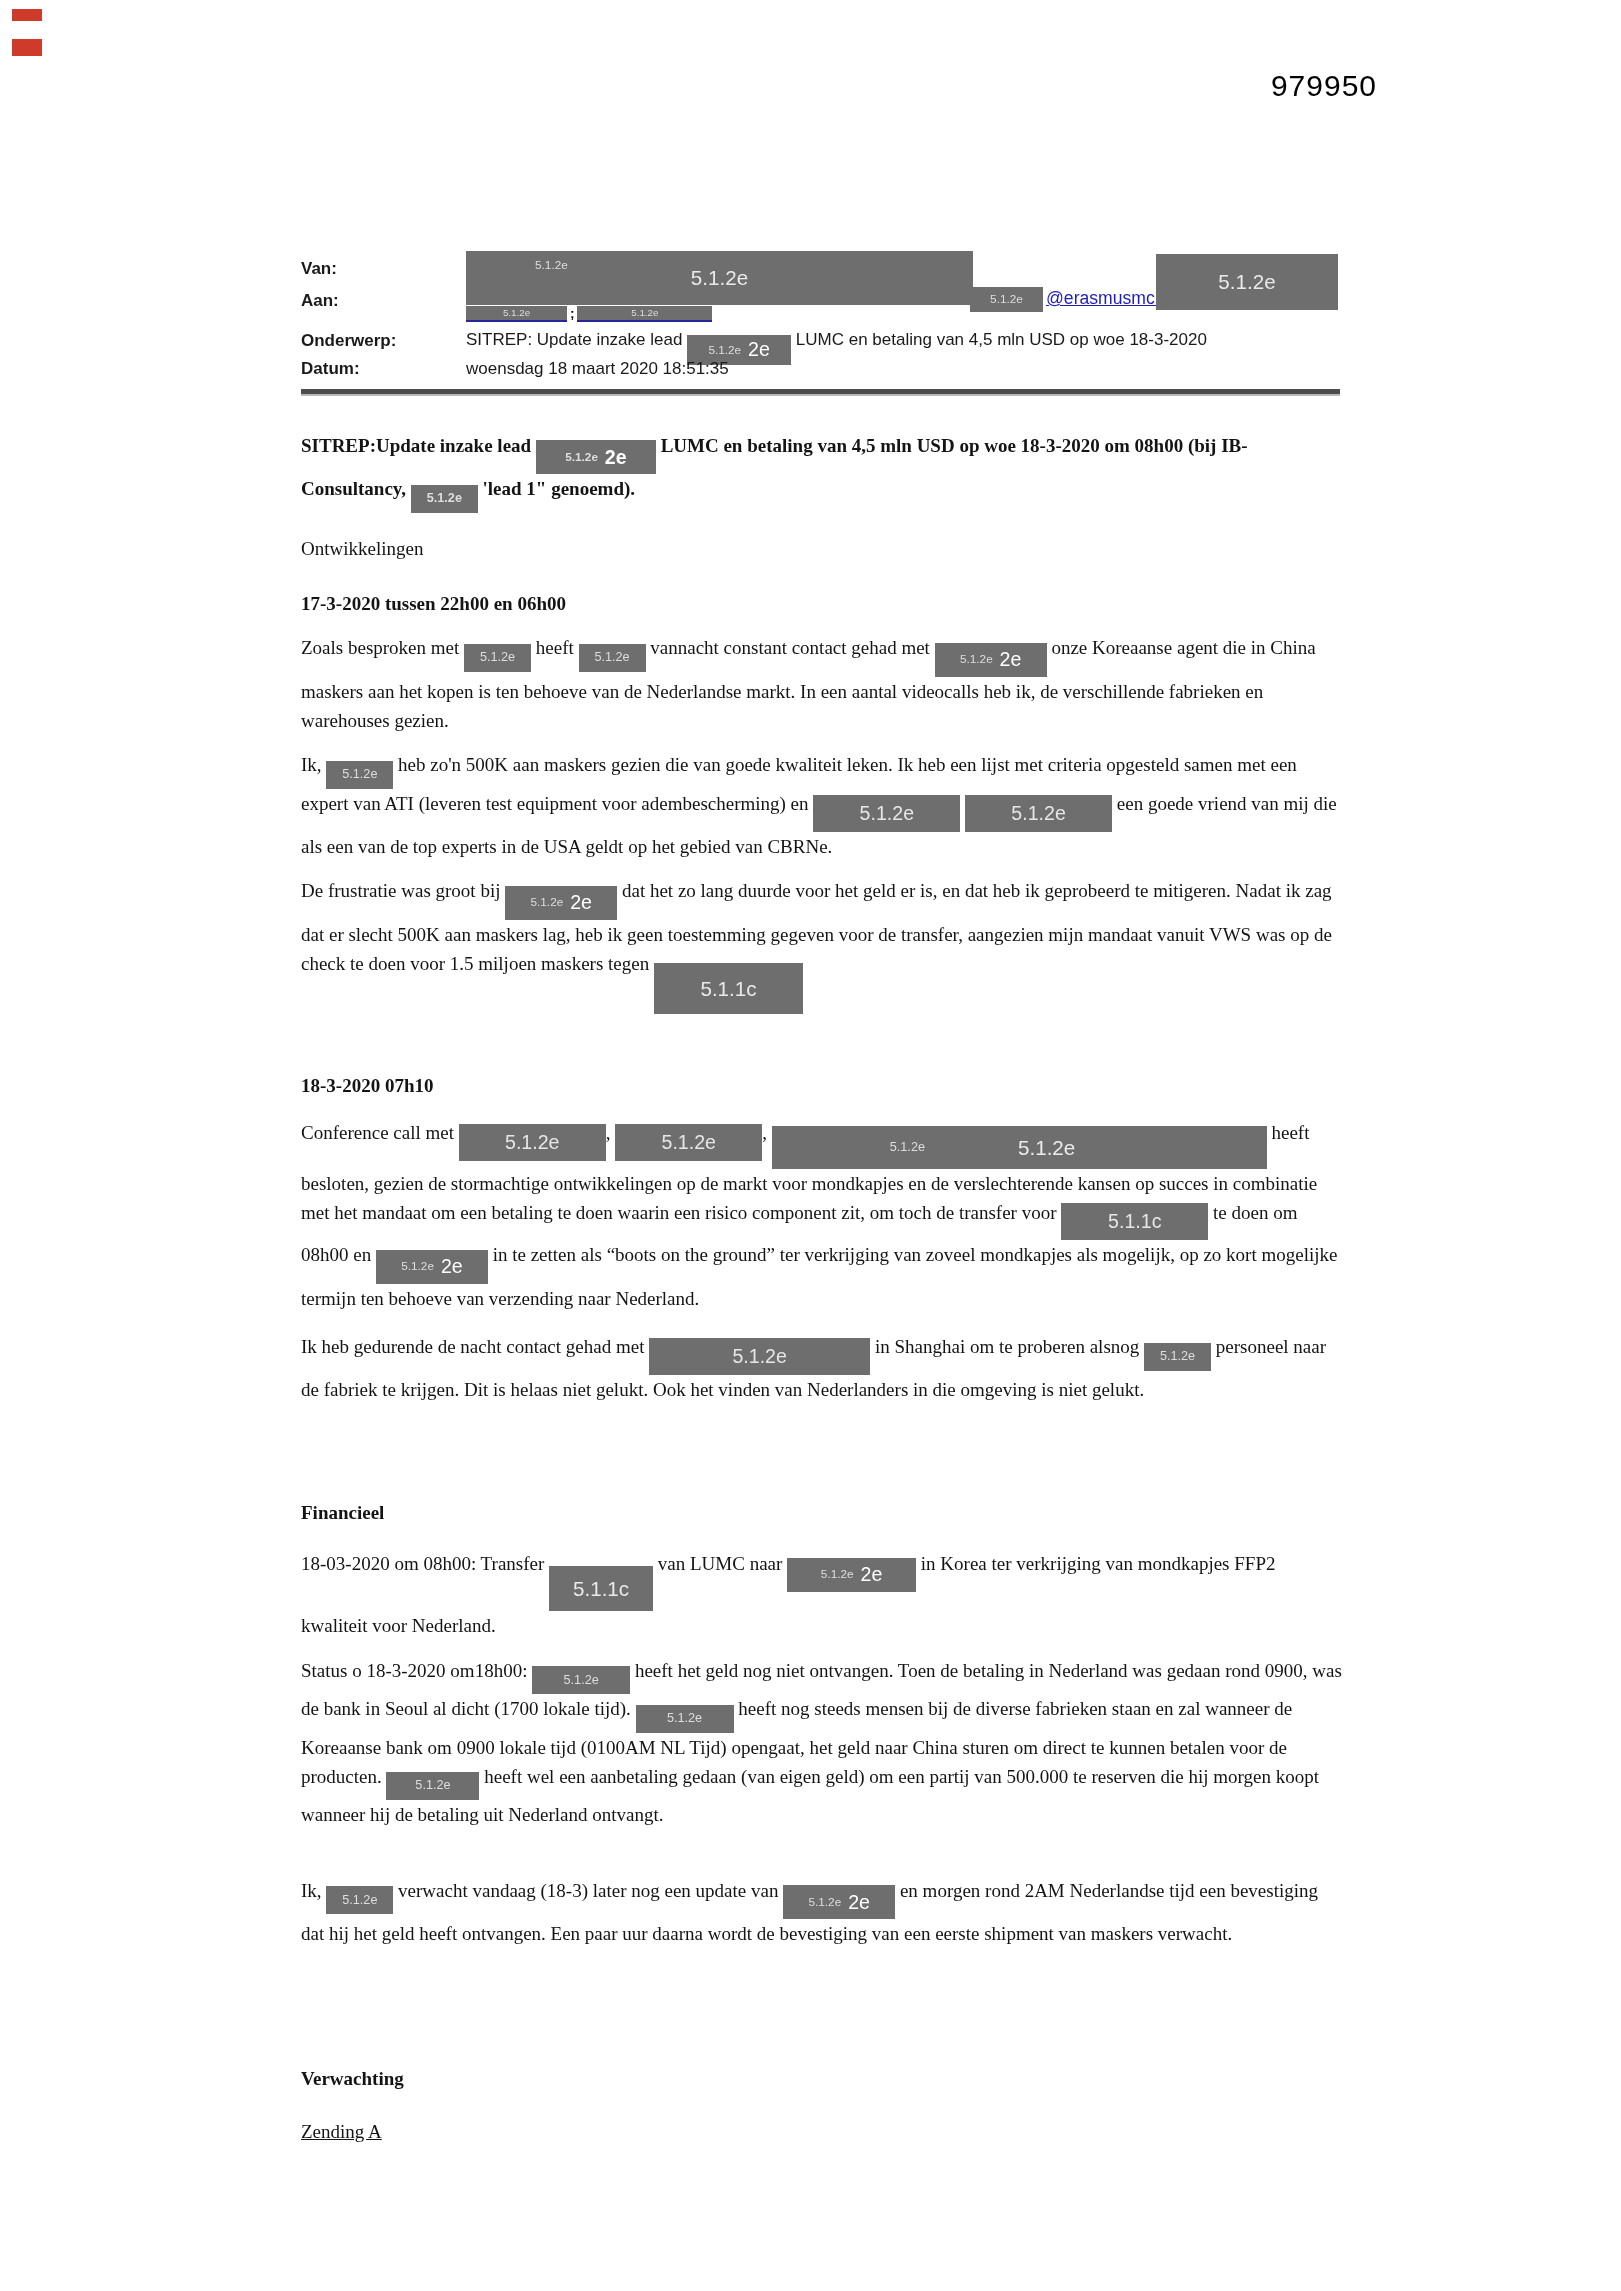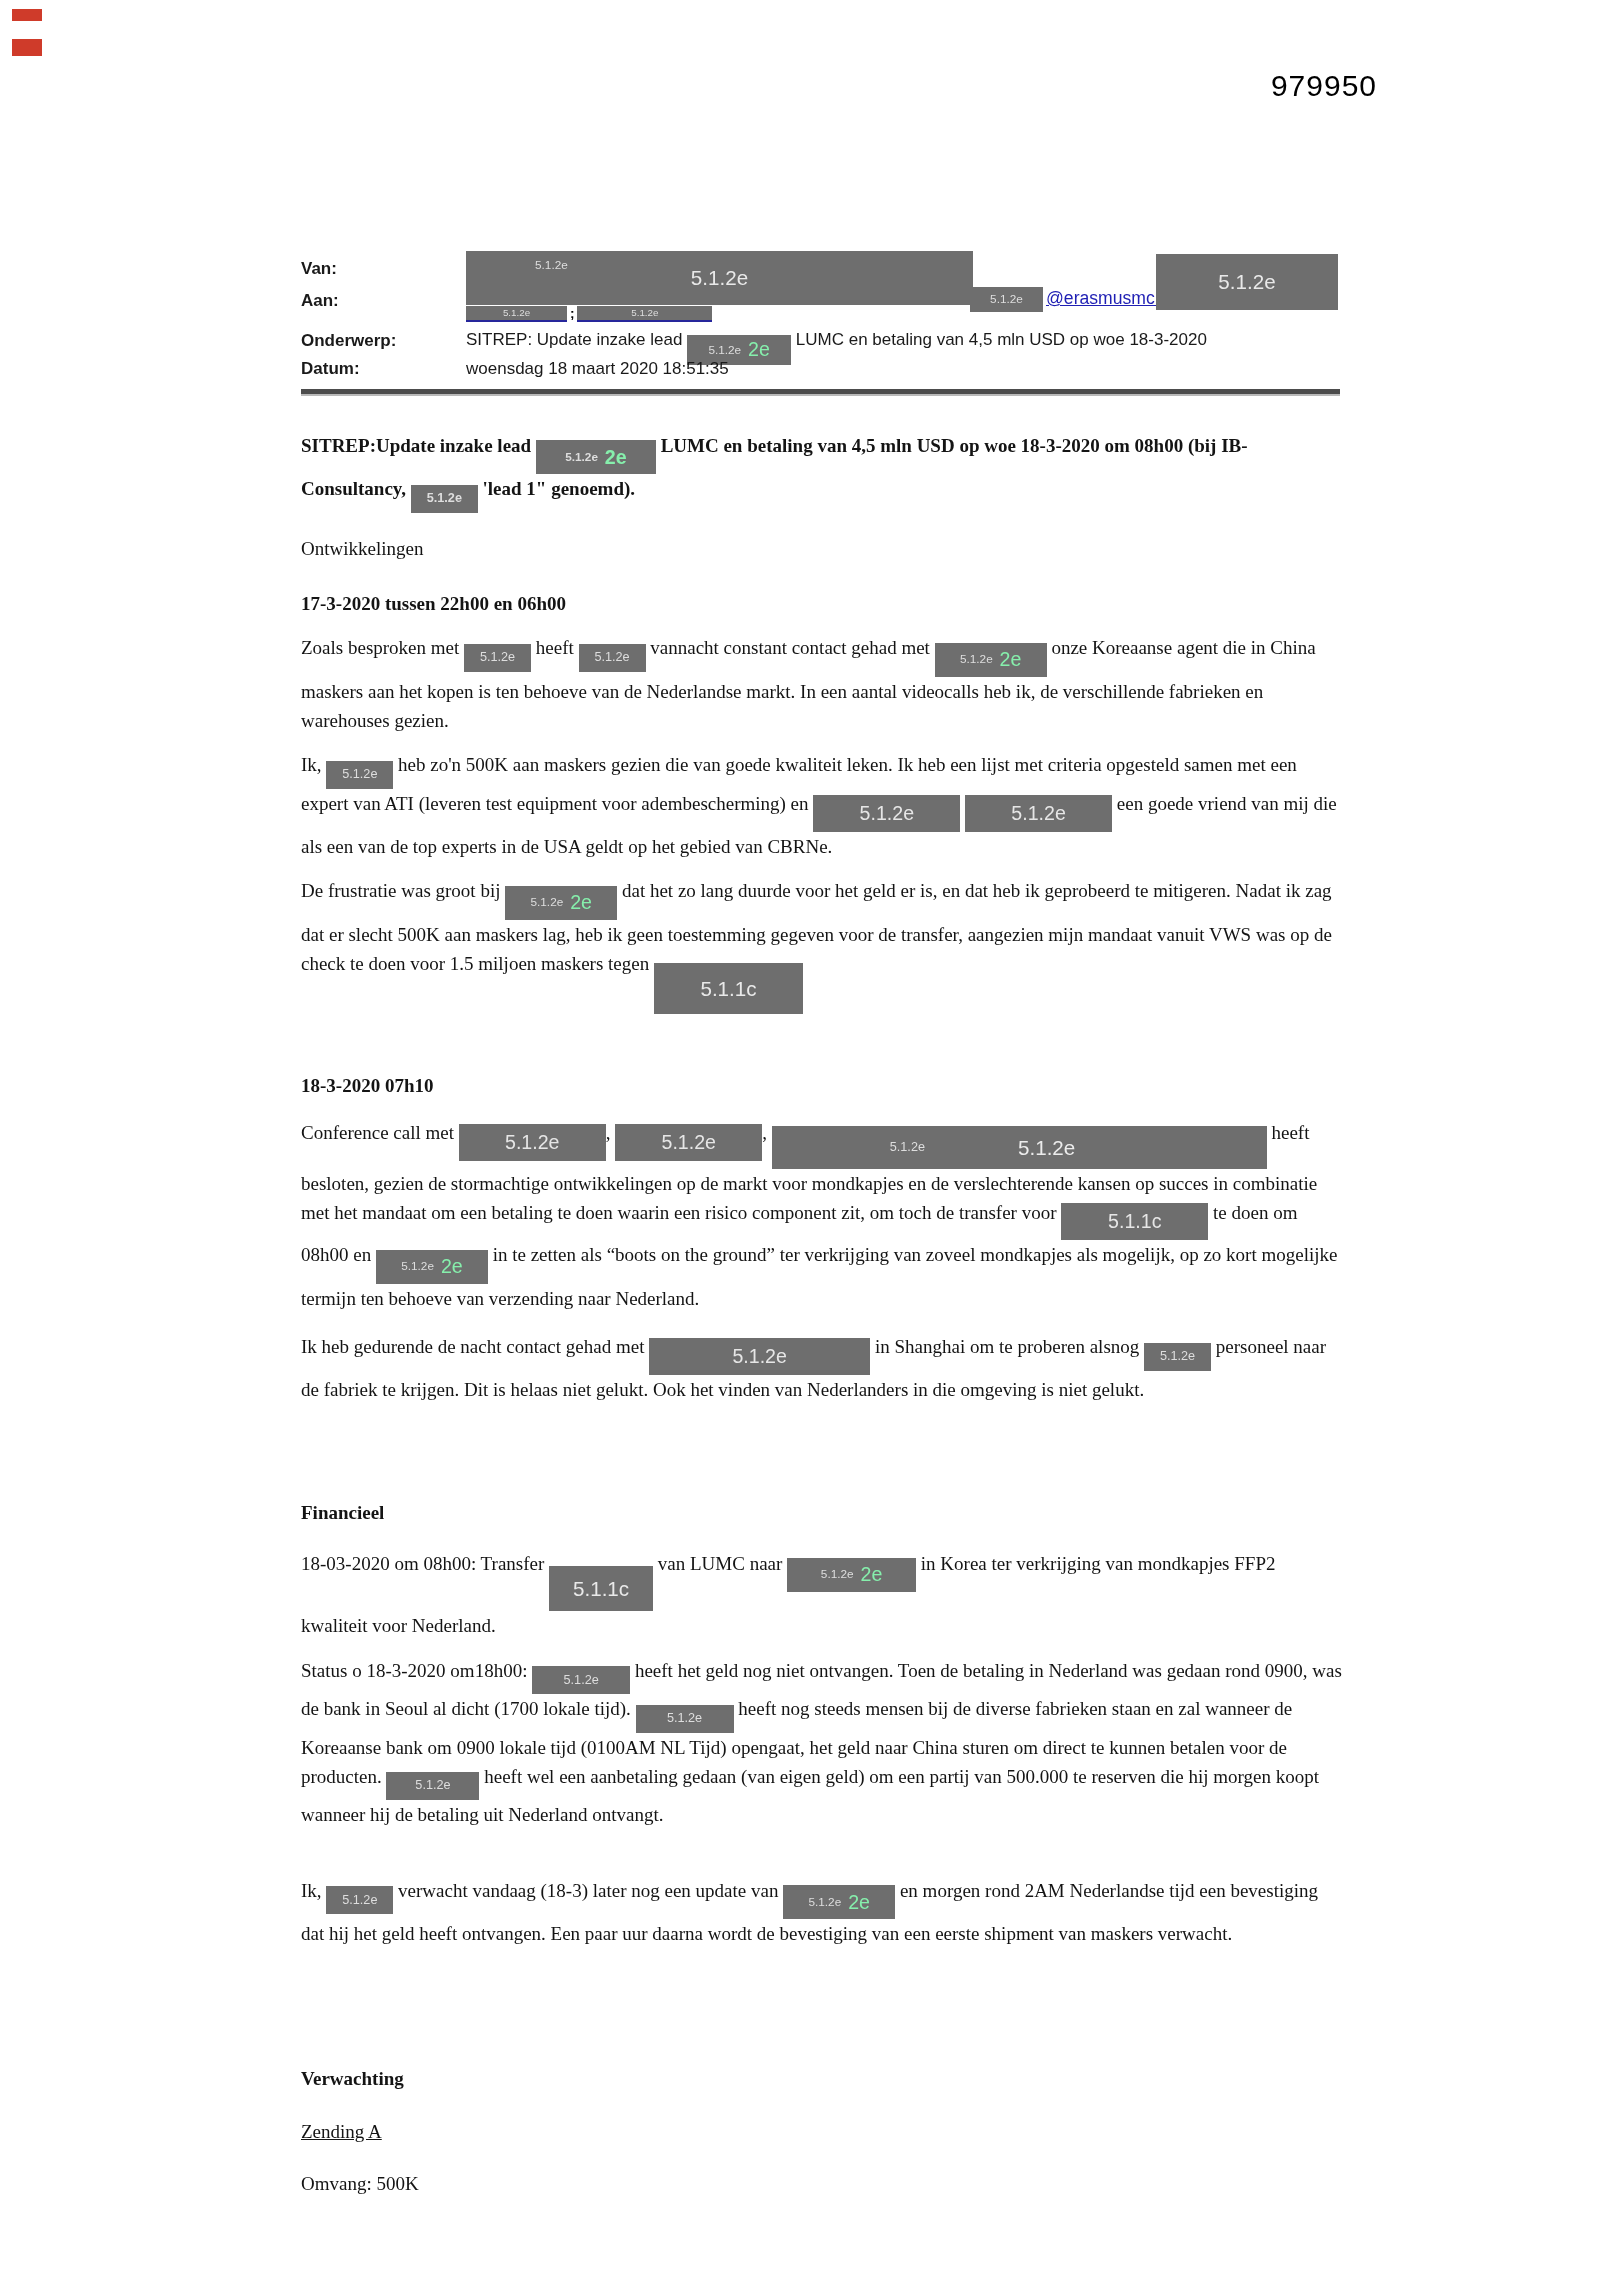--- a/index.html
+++ b/index.html
@@ -79,21 +79,21 @@
   .redact{
     display:inline-flex;align-items:center;justify-content:center;
     background:var(--redact-bg);color:var(--redact-label);
     font-family:"Liberation Sans",sans-serif;
     vertical-align:-6.9px;
   }
   .r-sm{min-width:67px;height:28px;font-size:12.7px;}
   .r-wide{min-width:147px;height:37px;font-size:19.6px;color:#e6e6e6;vertical-align:-9.8px;}
   .r-combo{min-width:112px;height:34px;vertical-align:-8.8px;}
   .r-combo .r-lbl-sm{font-size:11.8px;}
-  .r-combo .r-lbl-lg{font-size:19.6px;margin-left:6.9px;color:#86efac;}
+  .r-combo .r-lbl-lg{font-size:19.6px;margin-left:6.9px;color:#ffffff;}
   .r-tall{min-width:149px;height:51px;font-size:20.6px;color:#e9e9e9;vertical-align:-26.5px;}
   .r-block{height:43px;vertical-align:-11.8px;justify-content:flex-start;}
   .r-block .r-lbl-sm{font-size:12.7px;margin-left:118px;}
   .r-block .r-lbl-lg{font-size:20.6px;margin-left:93px;color:#ececec;}
 </style>
 </head>
 <body>
 
 <div class="page">
 
@@ -162,17 +162,16 @@
           <span class="r-lbl-sm">5.1.2e</span>
           <span class="r-lbl-lg">2e</span>
         </span> in Korea ter verkrijging van mondkapjes FFP2 kwaliteit voor Nederland.</div>
       <div class="blk p" style="margin-top: 15.7px;">Status o 18-3-2020 om18h00: <span class="redact r-sm" style="min-width: 98px;">5.1.2e</span> heeft het geld nog niet ontvangen. Toen de betaling in Nederland was gedaan rond 0900, was de bank in Seoul al dicht (1700 lokale tijd). <span class="redact r-sm" style="min-width: 98px;">5.1.2e</span> heeft nog steeds mensen bij de diverse fabrieken staan en zal wanneer de Koreaanse bank om 0900 lokale tijd (0100AM NL Tijd) opengaat, het geld naar China sturen om direct te kunnen betalen voor de producten. <span class="redact r-sm" style="min-width: 93px;">5.1.2e</span> heeft wel een aanbetaling gedaan (van eigen geld) om een partij van 500.000 te reserven die hij morgen koopt wanneer hij de betaling uit Nederland ontvangt.</div>
       <div class="blk p" style="margin-top: 47px;">Ik, <span class="redact r-sm">5.1.2e</span> verwacht vandaag (18-3) later nog een update van <span class="redact r-combo">
           <span class="r-lbl-sm">5.1.2e</span>
           <span class="r-lbl-lg">2e</span>
         </span> en morgen rond 2AM Nederlandse tijd een bevestiging dat hij het geld heeft ontvangen. Een paar uur daarna wordt de bevestiging van een eerste shipment van maskers verwacht.</div>
       <div class="blk h" style="margin-top: 116px;">Verwachting</div>
       <div class="blk pu" style="margin-top: 23.5px;">Zending A</div>
-      <div class="blk p" style="margin-top: 23.5px;">Omvang: 500K</div>
     </div>
 
 </div>
 
 
 </body></html>

